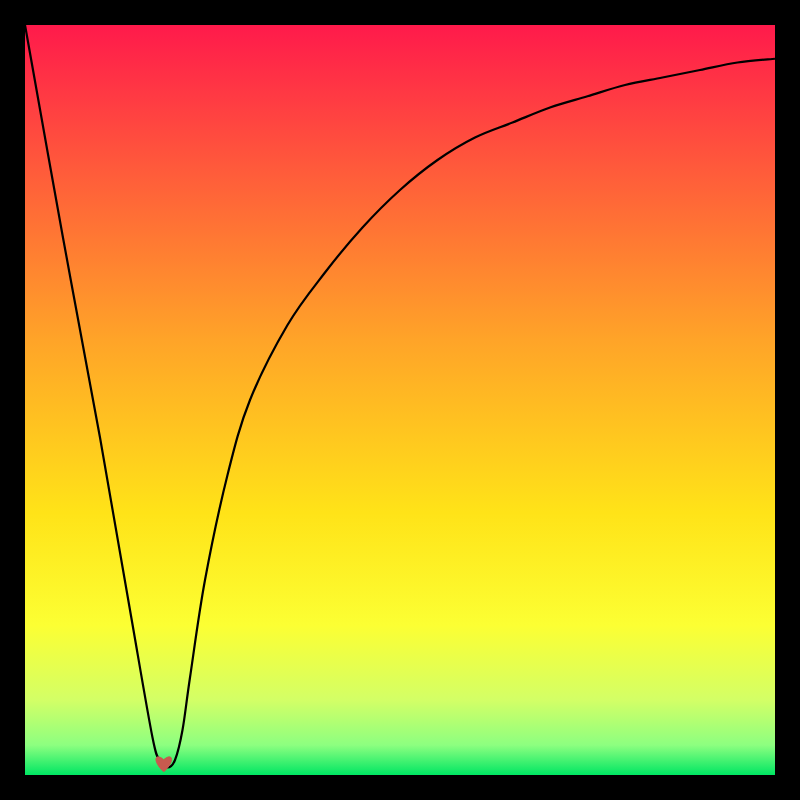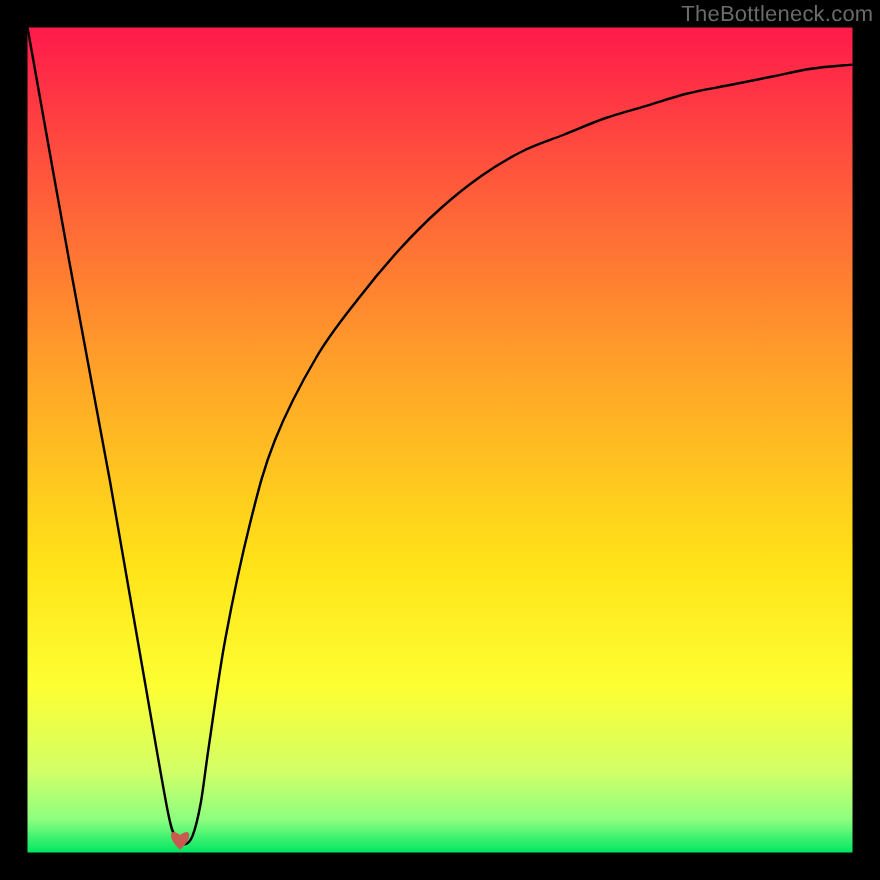--- a/index.html
+++ b/index.html
@@ -27,21 +27,20 @@
     font-size: 20px;
     font-weight: 400;
     letter-spacing: 0.2px;
     user-select: none;
   }
 </style>
 </head>
 <body>
 
 <div class="wrap">
-  <div class="watermark">TheBottleneck.com</div>
   <svg id="chart-svg" width="800" height="800" viewBox="0 0 800 800">
       <rect x="0" y="0" width="800" height="800" fill="#000"></rect>
       <defs>
         <linearGradient id="bg-grad" x1="0" y1="0" x2="0" y2="1">
           <stop offset="0%" stop-color="#ff1a4b"></stop>
           <stop offset="20%" stop-color="#ff5d3a"></stop>
           <stop offset="42%" stop-color="#ffa428"></stop>
           <stop offset="65%" stop-color="#ffe318"></stop>
           <stop offset="80%" stop-color="#fcff33"></stop>
           <stop offset="90%" stop-color="#d3ff66"></stop>

